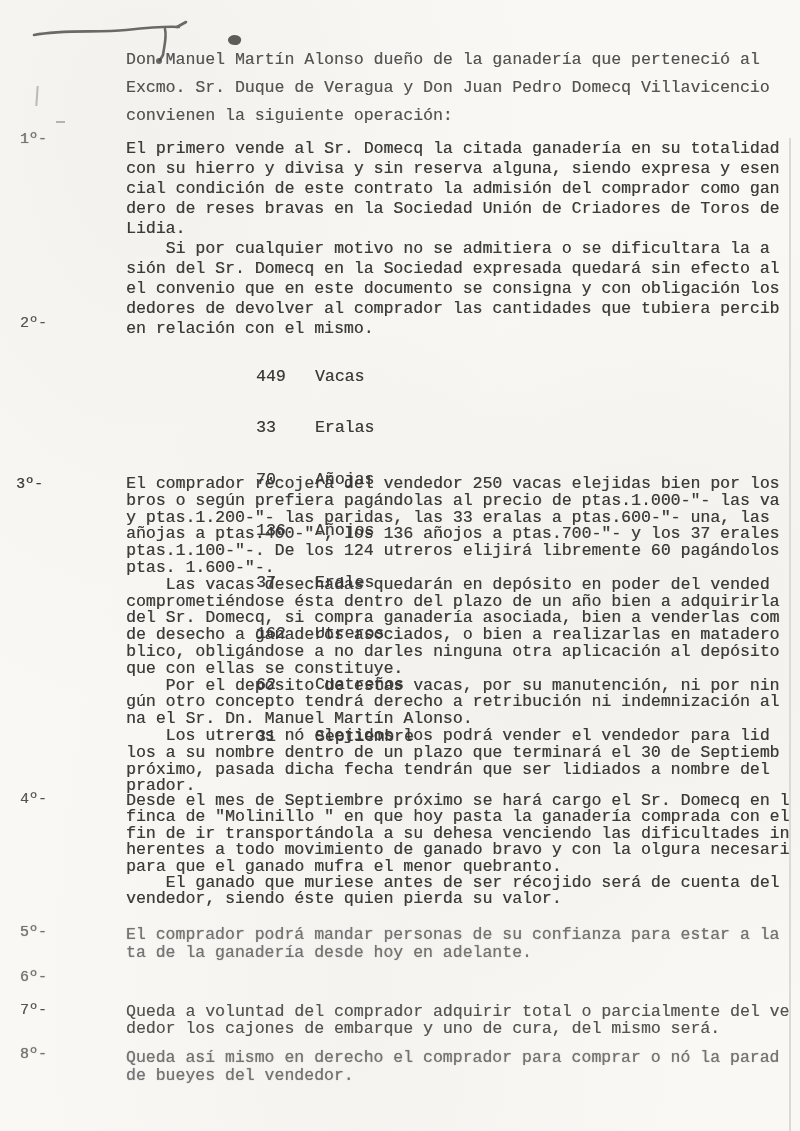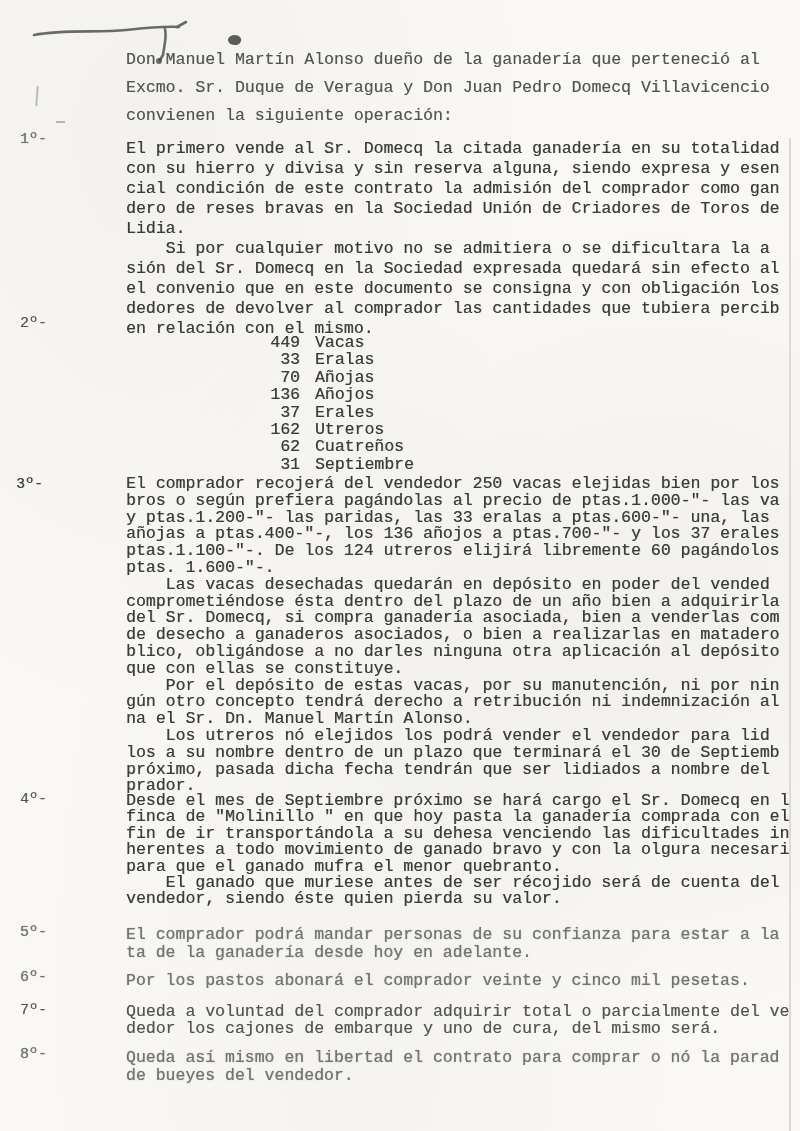--- a/index.html
+++ b/index.html
@@ -20,21 +20,21 @@
   .t-dark  { color:#3a3a3a; text-shadow:0.45px 0 0 rgba(40,40,40,0.50); }
   .t-med   { color:#535353; text-shadow:0.35px 0 0 rgba(70,70,70,0.45); filter:blur(0.12px); }
   .t-faint { color:#747474; text-shadow:0 0 0.9px rgba(110,110,110,0.85); filter:blur(0.2px); }
   .marker {
     position:absolute; left:20px; width:46px;
     display:flex; justify-content:flex-start;
     font-size:15px; white-space:pre;
   }
   .ls-list { position:absolute; left:256px; top:334px; line-height:17.4px; font-size:16.5px; }
   .ls-row  { display:block; }
-  .ls-n    { display:inline-block; width:44px; text-align:right; }
+  .ls-n    { display:inline-block; width:44px; text-align:left;margin-top:34px; }
   .ls-name { display:inline-block; margin-left:5px; }
   .ink-blot {
     position:absolute; left:228px; top:35px; width:13px; height:10px;
     background:#3a3a3a; opacity:0.82; border-radius:62% 40% 55% 48%;
     transform:rotate(14deg);
   }
   .stray { position:absolute; background:#8b8b8b; }
   .stray-v { left:36px; top:86px;  width:2px; height:20px; opacity:0.55; transform:rotate(4deg); }
   .stray-h { left:56px; top:121px; width:9px; height:2px;  opacity:0.6; }
   .edge-line { position:absolute; left:789px; top:138px; width:2px; height:993px; background:#dcdad6; }
@@ -157,29 +157,28 @@
     <span>5º</span>
     <span>-</span>
   </div>
   <div class="clause t-faint" style="top:926px; line-height:17.5px">El comprador podrá mandar personas de su confianza para estar a la
 ta de la ganadería desde hoy en adelante.</div>
 
   <div class="marker t-faint" style="top:969px">
     <span>6º</span>
     <span>-</span>
   </div>
-  <div class="clause t-faint" style="top:971px">Por los pastos abonará el comprador veinte y cinco mil pesetas.</div>
 
   <div class="marker t-med" style="top:1002px">
     <span>7º</span>
     <span>-</span>
   </div>
   <div class="clause t-med" style="top:1003px; line-height:17px">Queda a voluntad del comprador adquirir total o parcialmente del ve
 dedor los cajones de embarque y uno de cura, del mismo será.</div>
 
   <div class="marker t-faint" style="top:1046px">
     <span>8º</span>
     <span>-</span>
   </div>
-  <div class="clause t-faint" style="top:1049px; line-height:17.5px">Queda así mismo en libertad el contrato para comprar o nó la parad
+  <div class="clause t-faint" style="top:1049px; line-height:17.5px">Queda así mismo en derecho el comprador para comprar o nó la parad
 de bueyes del vendedor.</div>
 
 </div>
 
 </body></html>

